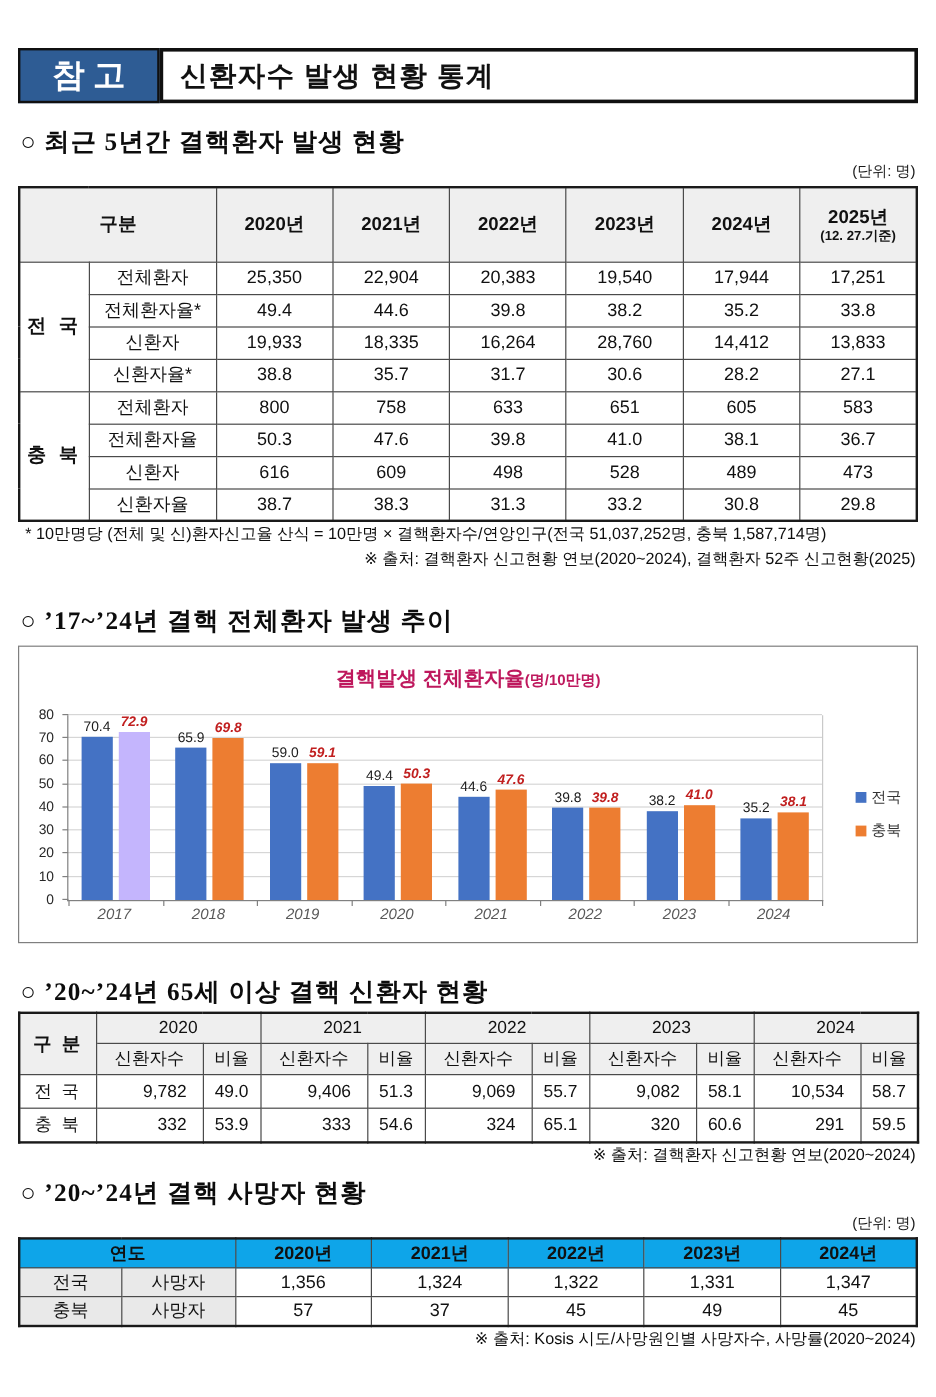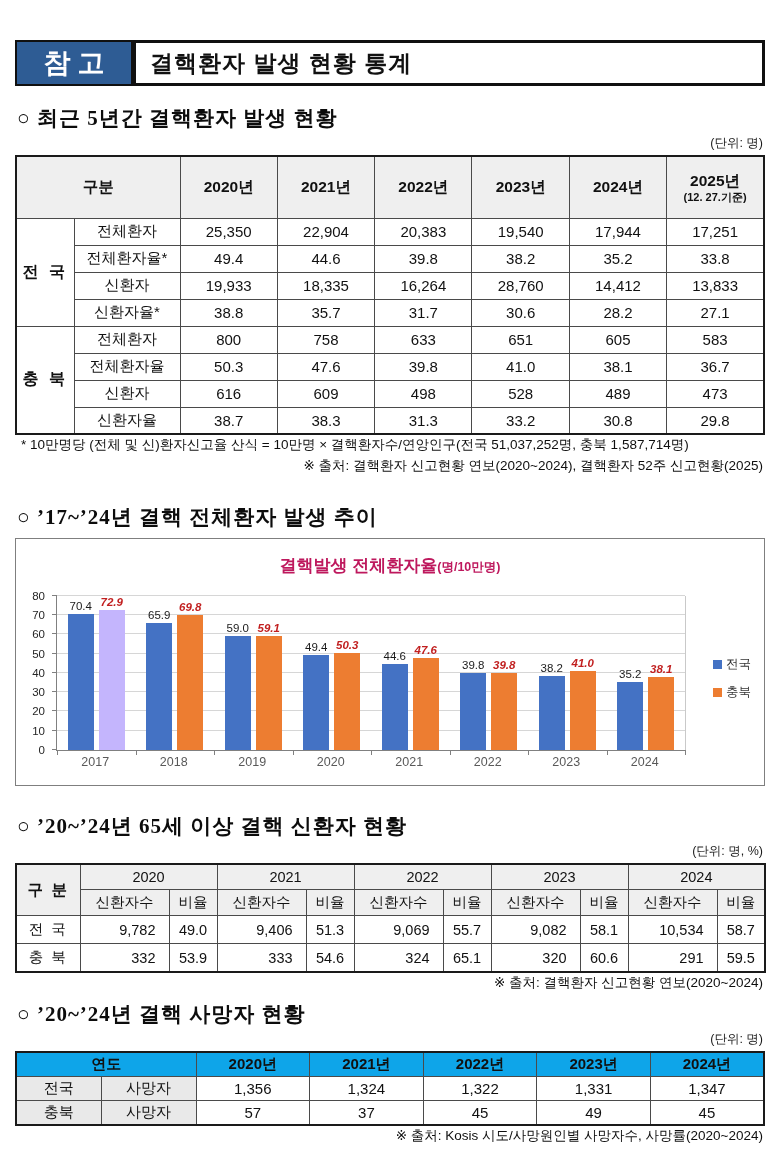--- a/index.html
+++ b/index.html
@@ -43,21 +43,21 @@
   .plot{position:absolute;left:40px;top:57px;width:628px;height:154px;display:flex;align-items:flex-end;
     border-left:1px solid #808080;border-bottom:1px solid #808080;border-right:1px solid #c9c9c9;}
   .gridline{position:absolute;left:0;right:0;height:1px;background:#d6d6d6;}
   .ytick{position:absolute;left:-5px;width:5px;height:1px;background:#808080;}
   .xtick{position:absolute;bottom:-5px;width:1px;height:5px;background:#808080;}
   .bar-group{flex:1;display:flex;align-items:flex-end;justify-content:center;gap:5px;height:100%;}
   .bar{width:26px;position:relative;}
   .bar-label{position:absolute;bottom:100%;left:50%;transform:translateX(-50%);margin-bottom:2px;
     font-size:11.5px;white-space:nowrap;}
   .red-label{font-weight:700;font-style:italic;}
-  .x-labels{position:absolute;left:40px;top:216px;width:628px;display:flex;}
+  .x-labels{position:absolute;left:40px;top:216px;width:628px;display:flex;font-style:italic;}
   .x-label{flex:1;text-align:center;font-size:12.5px;color:#595959;}
   .legend{position:absolute;right:13px;top:117px;display:flex;flex-direction:column;gap:11px;}
   .legend-item{display:flex;align-items:center;gap:4px;}
   .legend-swatch{width:9px;height:9px;display:inline-block;}
   .legend-text{font-size:12.5px;color:#333;}
 
   
   .t2{border:2px solid #1a1a1a;}
   .t2 th,.t2 td{border:1px solid #4a4a4a;text-align:center;font-size:14.5px;padding:2px 3px;}
   .t2 thead th{background:#efefef;font-weight:400;height:26px;}
@@ -77,21 +77,21 @@
   .mt6{margin-top:6px;}
 </style>
 </head>
 <body>
 
 <div class="page">
 
   <div class="doc-header">
     <div class="ref-badge">참고</div>
     <div class="title-box">
-      <span>결핵환자 발생 현황 통계</span>
+      <span>신환자수 발생 현황 통계</span>
     </div>
   </div>
 
   <div class="sect-heading">○ 최근 5년간 결핵환자 발생 현황</div>
   <div class="unit-note">(단위: 명)</div>
 
   <table class="t1">
     <colgroup>
       <col style="width:58px">
         <col style="width:106px">
@@ -322,21 +322,20 @@
           <span class="legend-text">전국</span>
         </div>
         <div class="legend-item">
           <span class="legend-swatch" style="background: rgb(237, 125, 49);"></span>
           <span class="legend-text">충북</span>
         </div>
       </div>
   </div>
 
   <div class="sect-heading mt26">○ ’20~’24년 65세 이상 결핵 신환자 현황</div>
-  <div class="unit-note">(단위: 명, %)</div>
 
   <table class="t2">
     <colgroup>
       <col style="width:64px">
       <col style="width:89px">
         <col style="width:48px">
       <col style="width:89px">
         <col style="width:48px">
       <col style="width:89px">
         <col style="width:48px">

